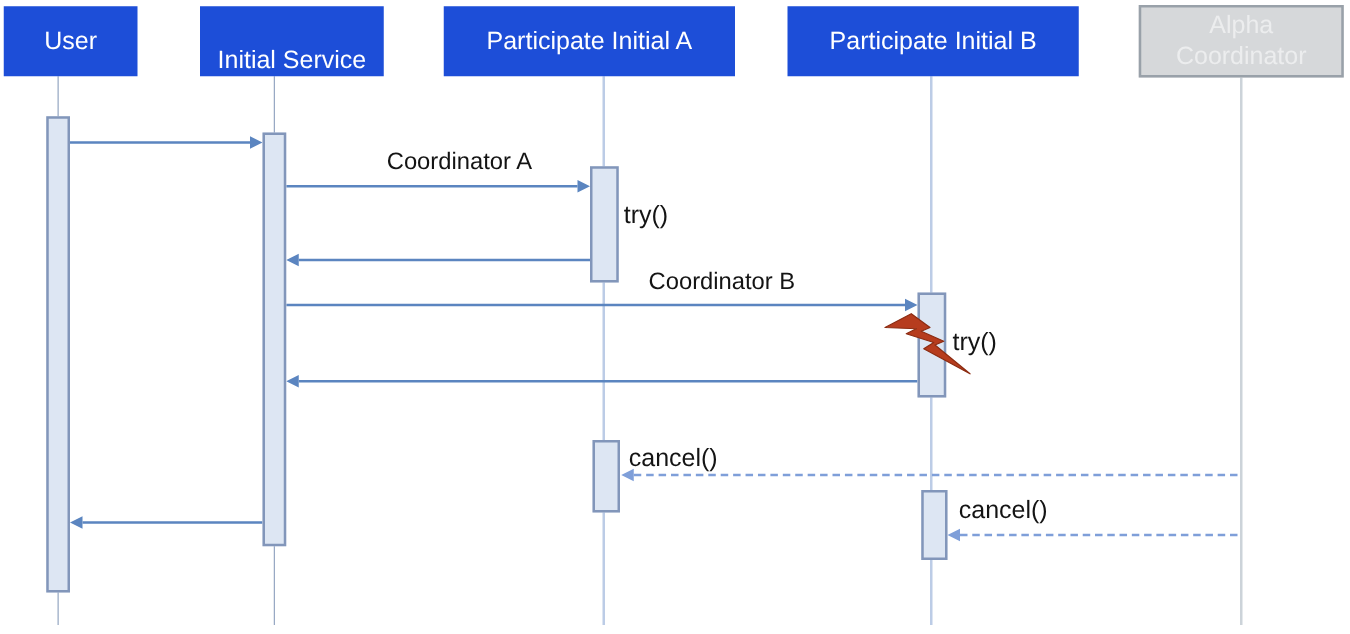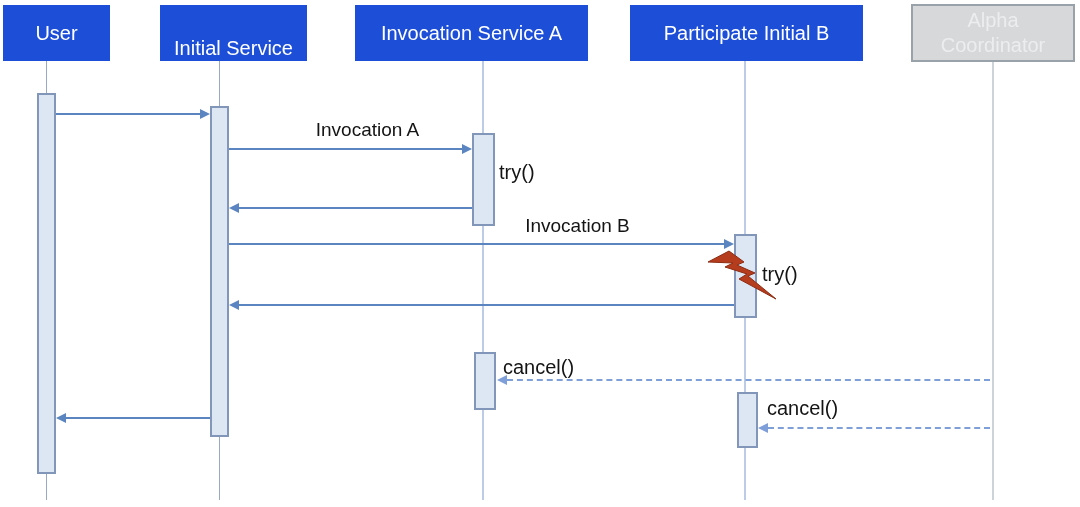--- a/index.html
+++ b/index.html
@@ -81,21 +81,21 @@
 
 <div class="diagram">
 
   <div class="p-header blue" style="left:3px; top:5px; width:107px; height:56px;">
     <span>User</span>
   </div>
   <div class="p-header blue" style="left:160px; top:5px; width:147px; height:56px;align-items:flex-end;">
     <span>Initial Service</span>
   </div>
   <div class="p-header blue" style="left:355px; top:5px; width:233px; height:56px;">
-    <span>Invocation Service A</span>
+    <span>Participate Initial A</span>
   </div>
   <div class="p-header blue" style="left:630px; top:5px; width:233px; height:56px;">
     <span>Participate Initial B</span>
   </div>
   <div class="p-header gray" style="left:911px; top:4px; width:164px; height:58px; padding:0 14px;">
     <span>Alpha Coordinator</span>
   </div>
 
   <div class="lifeline thin" style="left:46px;  top:61px; height:439px;"></div>
   <div class="lifeline thin" style="left:219px; top:61px; height:439px;"></div>
@@ -108,30 +108,30 @@
   <div class="activation" style="left:472px; top:133px; width:23px; height:93px;"></div>
   <div class="activation" style="left:734px; top:234px; width:23px; height:84px;"></div>
   <div class="activation" style="left:474px; top:352px; width:22px; height:58px;"></div>
   <div class="activation" style="left:737px; top:392px; width:21px; height:56px;"></div>
 
   <div class="msg-line" style="left:56px; top:113px; width:144px;"></div>
   <div class="head right" style="left:200px; top:109px;"></div>
 
   <div class="msg-line" style="left:229px; top:148px; width:233px;"></div>
   <div class="head right" style="left:462px; top:144px;"></div>
-  <div class="msg-label centered" style="left:295px; top:119px; width:145px;">Invocation A</div>
+  <div class="msg-label centered" style="left:295px; top:119px; width:145px;">Coordinator A</div>
 
   <div class="msg-label" style="left:499px; top:161px; font-size:20px;">try()</div>
 
   <div class="msg-line" style="left:239px; top:207px; width:233px;"></div>
   <div class="head left" style="left:229px; top:203px;"></div>
 
   <div class="msg-line" style="left:229px; top:243px; width:495px;"></div>
   <div class="head right" style="left:724px; top:239px;"></div>
-  <div class="msg-label centered" style="left:505px; top:215px; width:145px;">Invocation B</div>
+  <div class="msg-label centered" style="left:505px; top:215px; width:145px;">Coordinator B</div>
 
   <div class="msg-label" style="left:762px; top:263px; font-size:20px;">try()</div>
 
   <svg class="lightning" style="left:705px; top:248px;" width="75" height="55" viewBox="0 0 75 55">
     <polygon points="3,14 24,3 39,14 32,17 50,25 43,28 71,51 34,31 42,26 20,19 28,15" fill="#b63c1e" stroke="#8c2c12" stroke-width="1" stroke-linejoin="round"></polygon>
   </svg>
 
   <div class="msg-line" style="left:239px; top:304px; width:495px;"></div>
   <div class="head left" style="left:229px; top:300px;"></div>
 

